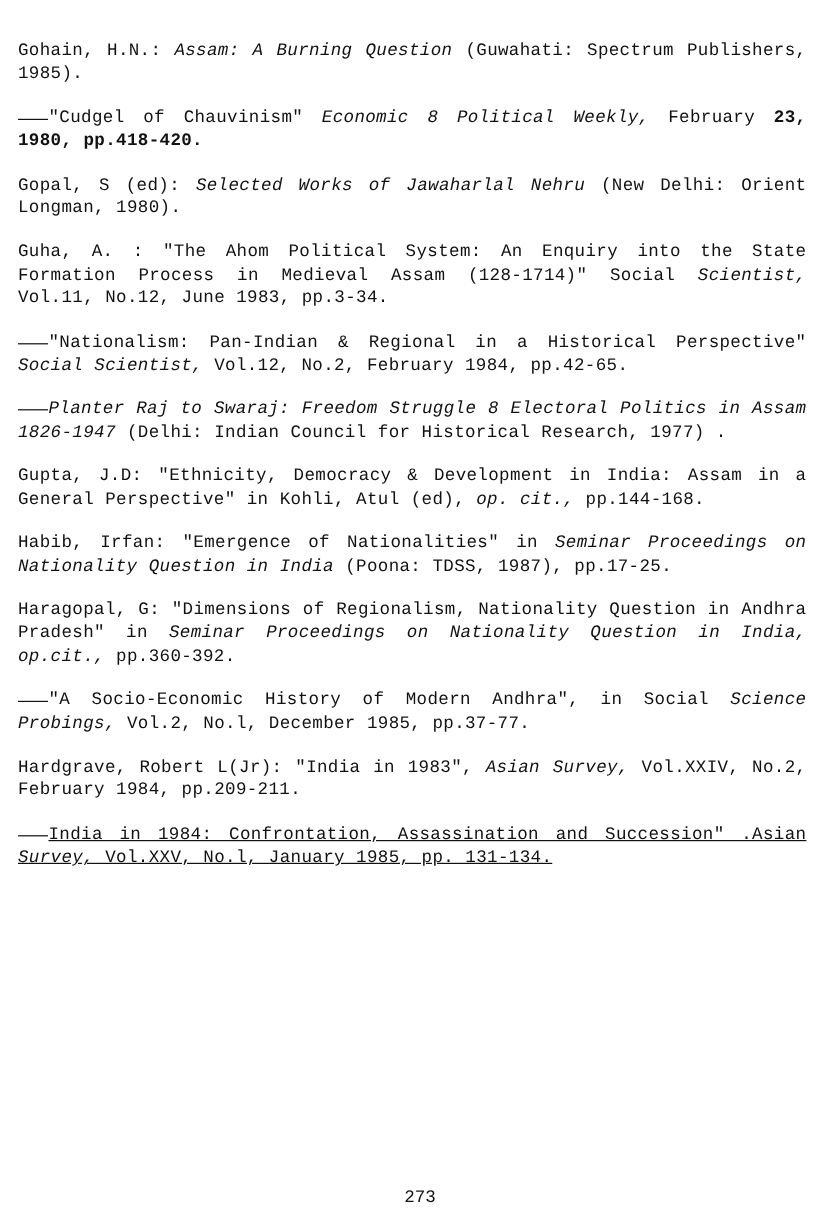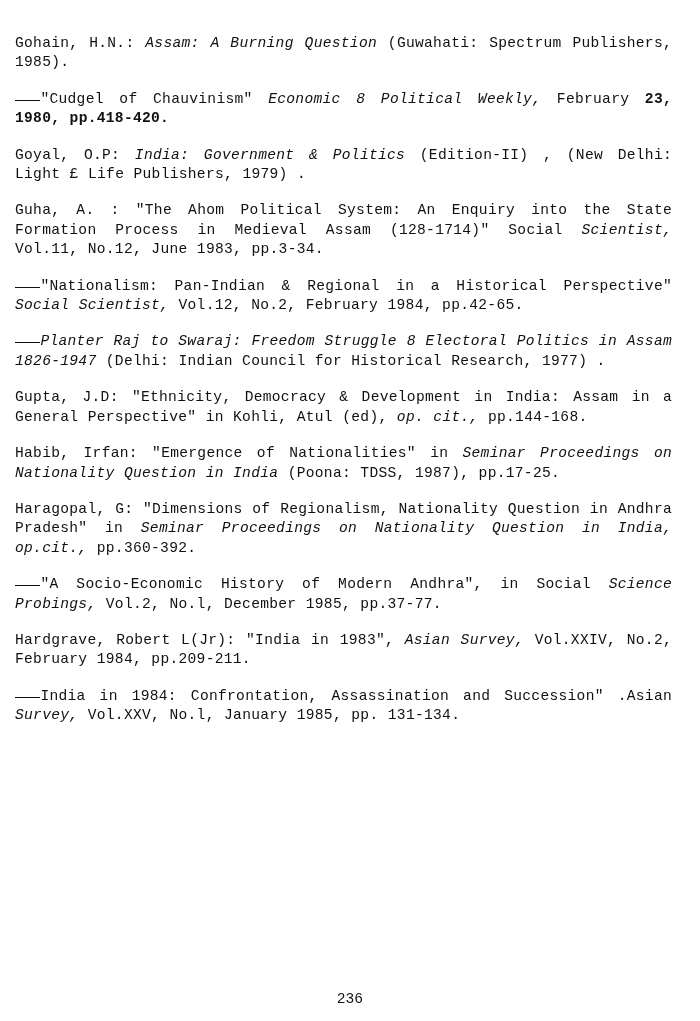--- a/index.html
+++ b/index.html
@@ -28,21 +28,21 @@
     font-size: 14.6px;
     line-height: 19.4px;
     text-align: justify;
     text-justify: inter-word;
     margin: 0 0 17px 0;
     color: #111111;
     letter-spacing: 0.02em;
     word-spacing: 0.02em;
     
   }
-  .entry:last-of-type { margin-bottom: 0; }
+  .entry:last-of-type { margin-bottom: 0; text-decoration: underline; }
 
   
 
   .i { font-style: italic; }
   .b { font-weight: bold; }
 
   
   .rule {
     display: inline-block;
     width: 2.9ch;
@@ -63,25 +63,25 @@
     color: #111111;
   }
 </style>
 </head>
 <body>
 
 <div id="page">
   <div id="entries">
       <p class="entry"><span>Gohain, H.N.: </span><span class="i">Assam: A Burning Question</span><span> (Guwahati: Spectrum Publishers, 1985).</span></p>
       <p class="entry"><span class="rule"></span><span>"Cudgel of Chauvinism" </span><span class="i">Economic 8 Political Weekly,</span><span> February </span><span class="b">23, 1980, pp.418-420.</span></p>
-      <p class="entry"><span>Goyal, O.P: </span><span class="i">India: Government &amp; Politics</span><span> (Edition-II) , (New Delhi: Light £ Life Publishers, 1979) .</span></p>
+      <p class="entry"><span>Gopal, S (ed): </span><span class="i">Selected Works of Jawaharlal Nehru</span><span> (New Delhi: Orient Longman, 1980).</span></p>
       <p class="entry"><span>Guha, A. : "The Ahom Political System: An Enquiry into the State Formation Process in Medieval Assam (128-1714)" Social </span><span class="i">Scientist,</span><span> Vol.11, No.12, June 1983, pp.3-34.</span></p>
       <p class="entry"><span class="rule"></span><span>"Nationalism: Pan-Indian &amp; Regional in a Historical Perspective" </span><span class="i">Social Scientist,</span><span> Vol.12, No.2, February 1984, pp.42-65.</span></p>
       <p class="entry"><span class="rule"></span><span class="i">Planter Raj to Swaraj: Freedom Struggle 8 Electoral Politics in Assam 1826-1947</span><span> (Delhi: Indian Council for Historical Research, 1977) .</span></p>
       <p class="entry"><span>Gupta, J.D: "Ethnicity, Democracy &amp; Development in India: Assam in a General Perspective" in Kohli, Atul (ed), </span><span class="i">op. cit.,</span><span> pp.144-168.</span></p>
       <p class="entry"><span>Habib, Irfan: "Emergence of Nationalities" in </span><span class="i">Seminar Proceedings on Nationality Question in India</span><span> (Poona: TDSS, 1987), pp.17-25.</span></p>
       <p class="entry"><span>Haragopal, G: "Dimensions of Regionalism, Nationality Question in Andhra Pradesh" in </span><span class="i">Seminar Proceedings on Nationality Question in India, op.cit.,</span><span> pp.360-392.</span></p>
       <p class="entry"><span class="rule"></span><span>"A Socio-Economic History of Modern Andhra", in Social </span><span class="i">Science Probings,</span><span> Vol.2, No.l, December 1985, pp.37-77.</span></p>
       <p class="entry"><span>Hardgrave, Robert L(Jr): "India in 1983", </span><span class="i">Asian Survey,</span><span> Vol.XXIV, No.2, February 1984, pp.209-211.</span></p>
       <p class="entry"><span class="rule"></span><span>India in 1984: Confrontation, Assassination and Succession" .Asian </span><span class="i">Survey,</span><span> Vol.XXV, No.l, January 1985, pp. 131-134.</span></p>
     </div>
-  <div class="pagenum">236</div>
+  <div class="pagenum">273</div>
 </div>
 
 </body></html>

